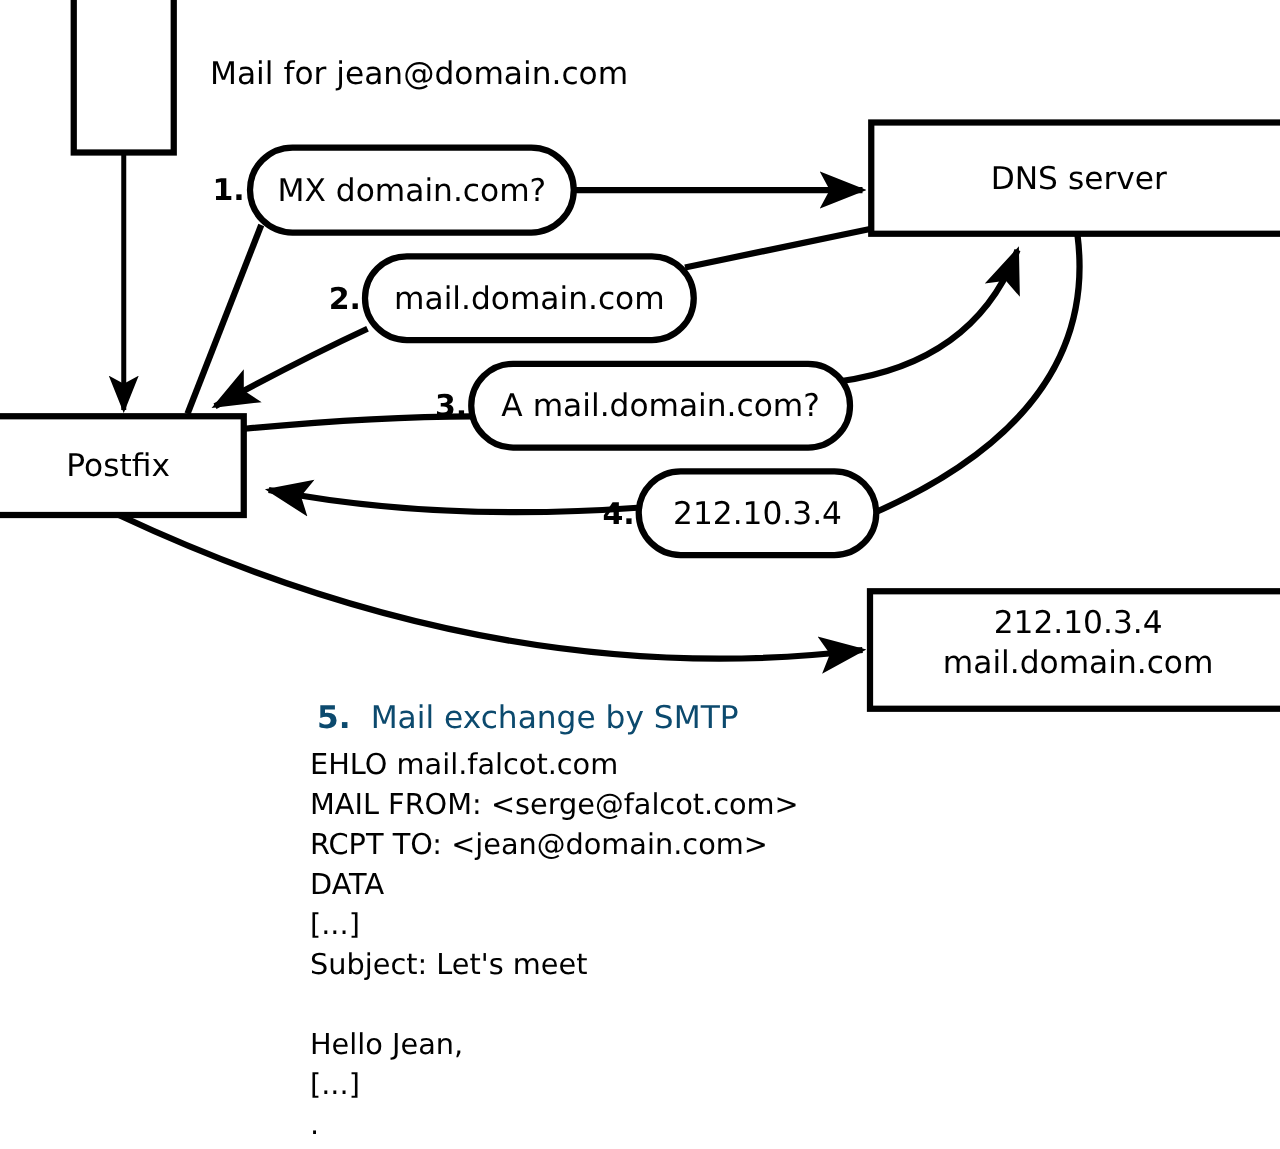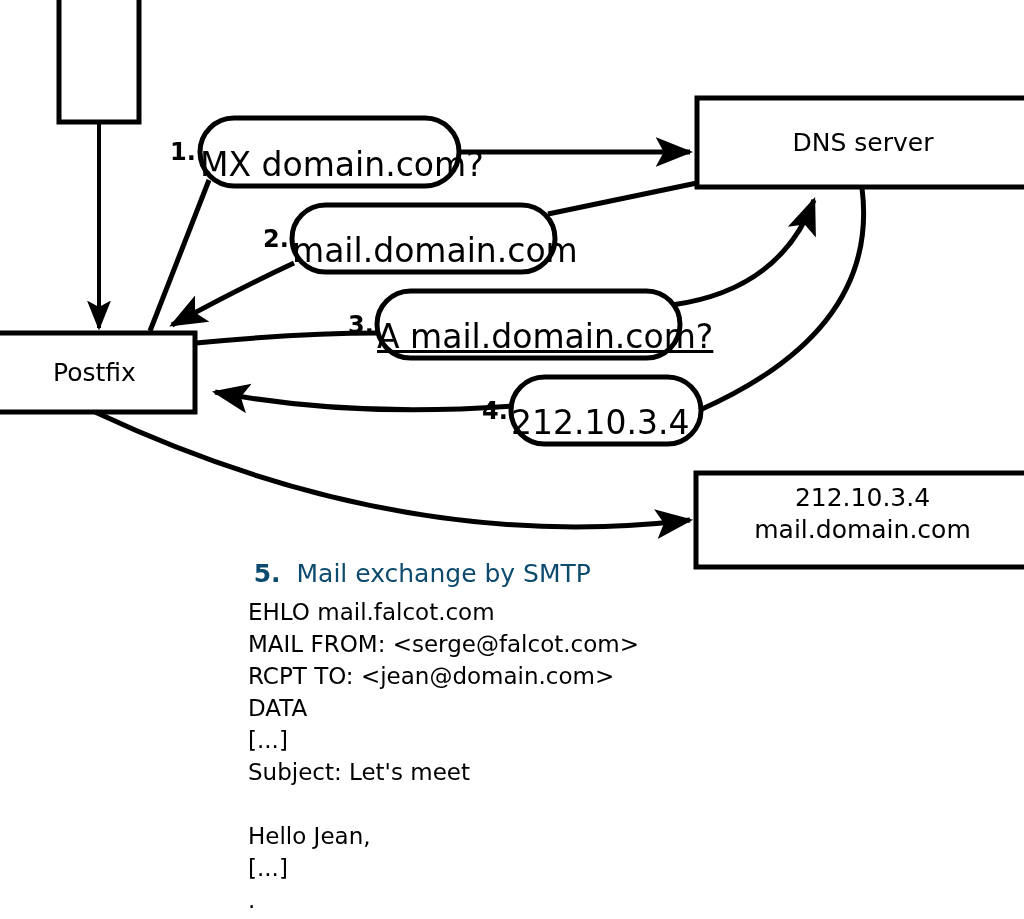--- a/index.html
+++ b/index.html
@@ -35,26 +35,25 @@
   .node-label {
     position: absolute;
     text-align: center;
     font-size: 25px;
     line-height: 31px;
     white-space: pre;
     color: #000;
   }
   .pill-label {
     position: absolute;
-    text-align: left;
-    font-size: 33px;
+    text-align: center;
+    font-size: 25px;
     line-height: 30px;
     white-space: pre;
     color: #000;
-    margin-top: 12px;
   }
   .step-num {
     position: absolute;
     font-size: 24px;
     font-weight: bold;
     white-space: pre;
     color: #000;
   }
   .free-text {
     position: absolute;
@@ -119,36 +118,37 @@
     <path d="M 672 305 Q 780 290 814 200" fill="none" stroke="#000000" stroke-width="5" marker-end="url(#arrowFilled)"></path>
 
     <path d="M 862 188 Q 880 330 700 410" fill="none" stroke="#000000" stroke-width="5"></path>
     <path d="M 513 406 Q 350 418 215 392" fill="none" stroke="#000000" stroke-width="5" marker-end="url(#arrowFilled)"></path>
 
     <path d="M 95 412 Q 400 555 690 520" fill="none" stroke="#000000" stroke-width="5" marker-end="url(#arrowFilled)"></path>
   </svg>
 
   <div class="layer-text">
 
+    <div class="free-text" style="left:168px; top:44px;">Mail for jean@domain.com</div>
 
     <div class="node-label" style="left:-6px; top:357px; width:201px;">Postfix</div>
 
     <div class="node-label" style="left:697px; top:127px; width:332px;">DNS server</div>
 
     <div class="node-label" style="left:696px; top:482px; width:333px;">212.10.3.4</div>
     <div class="node-label" style="left:696px; top:514px; width:333px;">mail.domain.com</div>
 
     <div class="step-num" style="left:170px; top:138px;">1.</div>
     <div class="step-num" style="left:263px; top:225px;">2.</div>
     <div class="step-num" style="left:348px; top:311px;">3.</div>
     <div class="step-num" style="left:482px; top:397px;">4.</div>
 
     <div class="pill-label" style="left:200px; top:138px; width:259px;">MX domain.com?</div>
     <div class="pill-label" style="left:292px; top:224px; width:263px;">mail.domain.com</div>
-    <div class="pill-label" style="left:377px; top:310px; width:303px;text-decoration:underline;">A mail.domain.com?</div>
+    <div class="pill-label" style="left:377px; top:310px; width:303px;">A mail.domain.com?</div>
     <div class="pill-label" style="left:511px; top:396px; width:190px;">212.10.3.4</div>
 
     <div class="caption-5" style="left:206px; top:530px;">
       <span class="num">5.</span><span>  </span><span>Mail exchange by SMTP</span>
     </div>
 
     <div class="smtp-block" id="smtp-transcript" style="left:248px; top:596px;"><span class="smtp-line">EHLO mail.falcot.com</span><span class="smtp-line">MAIL FROM: &lt;serge@falcot.com&gt;</span><span class="smtp-line">RCPT TO: &lt;jean@domain.com&gt;</span><span class="smtp-line">DATA</span><span class="smtp-line">[...]</span><span class="smtp-line">Subject: Let's meet</span><span class="smtp-line blank">&nbsp;</span><span class="smtp-line">Hello Jean,</span><span class="smtp-line">[...]</span><span class="smtp-line">.</span></div>
 
   </div>
 </div>

